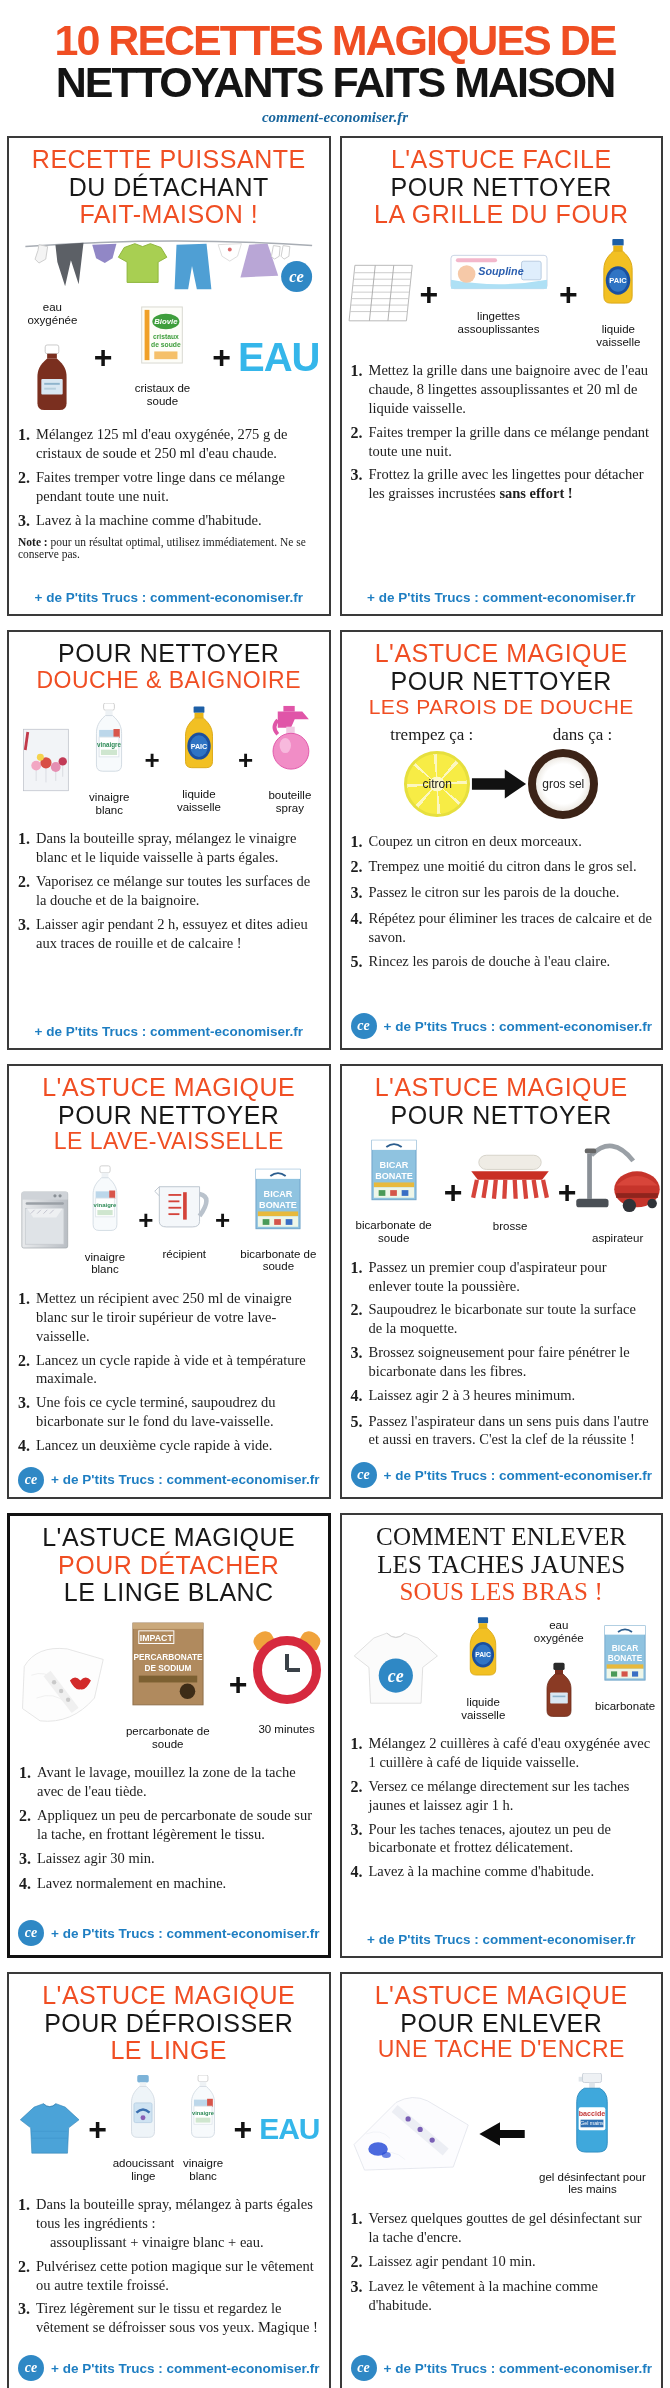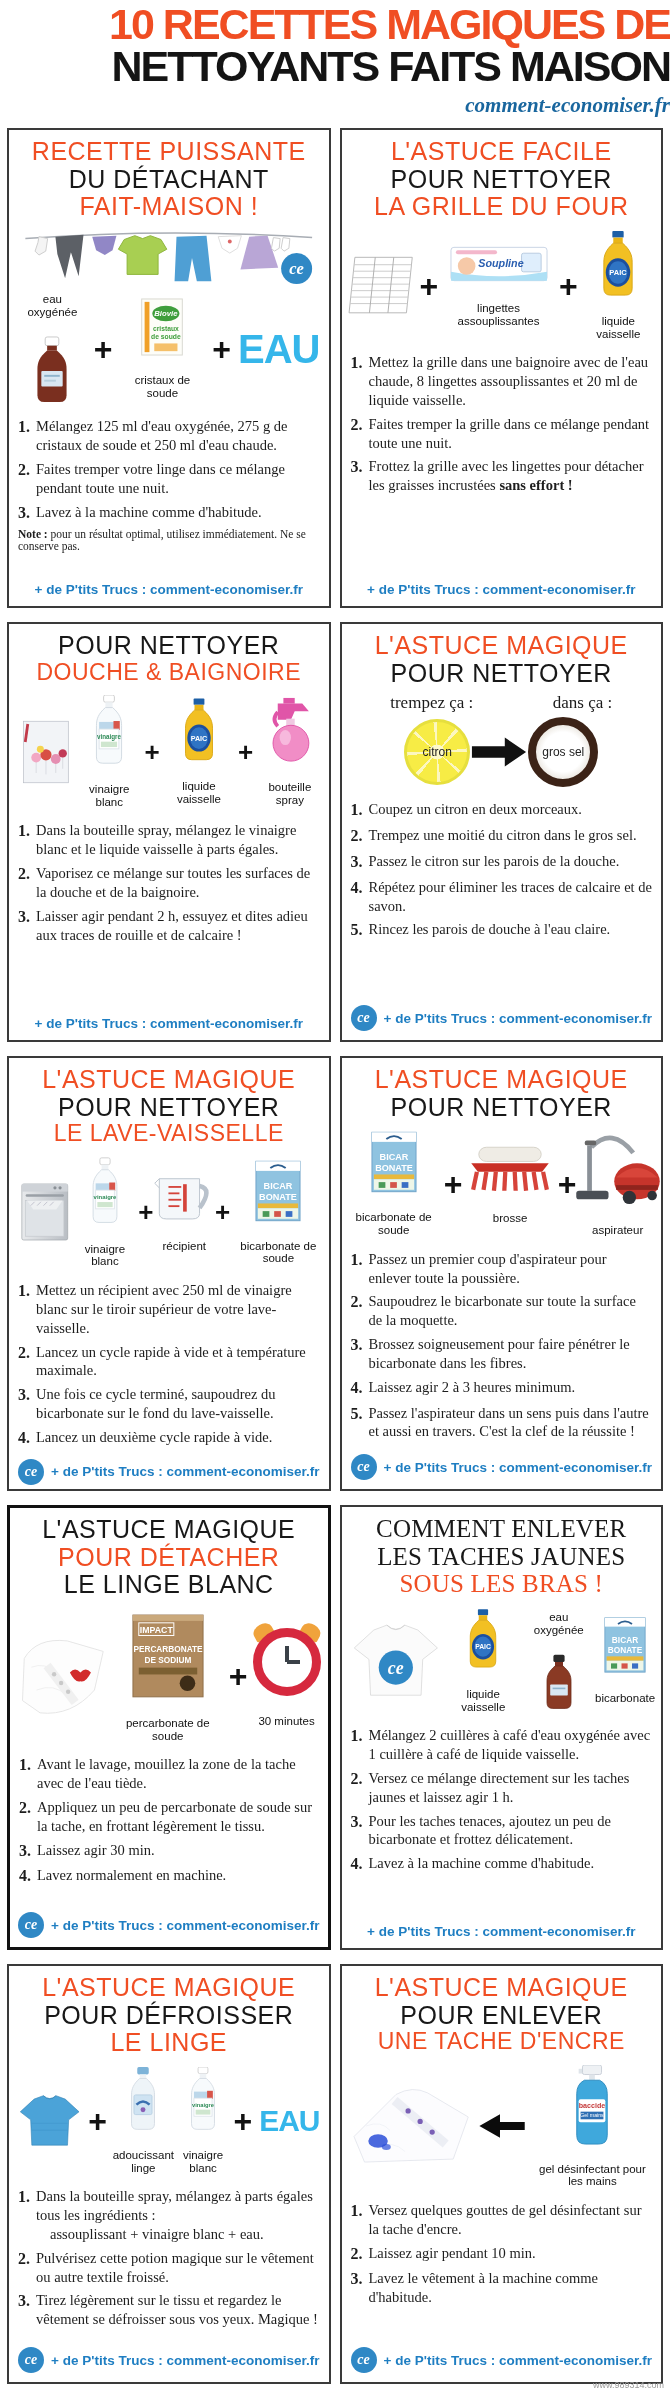--- a/index.html
+++ b/index.html
@@ -1,24 +1,24 @@
 <!DOCTYPE html>
 <html lang="fr"><head>
 <meta charset="utf-8">
 <title>10 recettes magiques de nettoyants faits maison</title>
 <style>
   *{box-sizing:border-box;margin:0;padding:0}
   html,body{background:#fff}
   body{width:670px;margin:0 auto;font-family:"Liberation Sans",sans-serif;color:#1a1a1a;position:relative;padding-bottom:6px}
   
-  .hdr{padding-top:4px;text-align:right}
+  .hdr{padding-top:20px;text-align:center}
   .hdr .l1,.hdr .l2{font-weight:900;font-size:43px;line-height:.97;letter-spacing:-2px}
   .hdr .l1{color:#f04e23}
   .hdr .l2{color:#141414}
-  .site{font-family:"Liberation Serif",serif;font-style:italic;font-weight:bold;font-size:21px;color:#19669e;margin:6px 0 10px}
+  .site{font-family:"Liberation Serif",serif;font-style:italic;font-weight:bold;font-size:15px;color:#19669e;margin:6px 0 10px}
   
   .grid{display:grid;grid-template-columns:1fr 1fr;grid-template-rows:480px 420px 435px 445px 420px;column-gap:9px;row-gap:14px;padding:0 7px}
   .card{border:2px solid #3a3a3a;background:#fff;padding:8px 9px 9px;display:flex;flex-direction:column;overflow:hidden}
   .card.bold-border{border-width:3px;border-color:#111}
   
   .ct{text-align:center;font-weight:normal;line-height:1.1;letter-spacing:.5px;margin-bottom:4px}
   .ct div{font-size:25px}
   .ct div.sm{font-size:23px}
   .ct div.xs{font-size:21px}
   .ct .o{color:#f04e23}
@@ -278,20 +278,21 @@
     </div>
     <div class="cfoot">
         <span>+ de P'tits Trucs : comment-economiser.fr</span>
       </div>
   </div>
 
   <div class="card">
     <div class="ct">
       <div class="o">L'ASTUCE MAGIQUE</div>
       <div class="k">POUR NETTOYER</div>
+      <div class="o xs">LES PAROIS DE DOUCHE</div>
     </div>
     <div class="dip-head">
       <span>trempez ça :</span>
       <span>dans ça :</span>
     </div>
     <div class="dip-row">
       <div class="lemon">
           <span>citron</span>
         </div>
       <svg width="58" height="34" viewBox="0 0 60 34">

